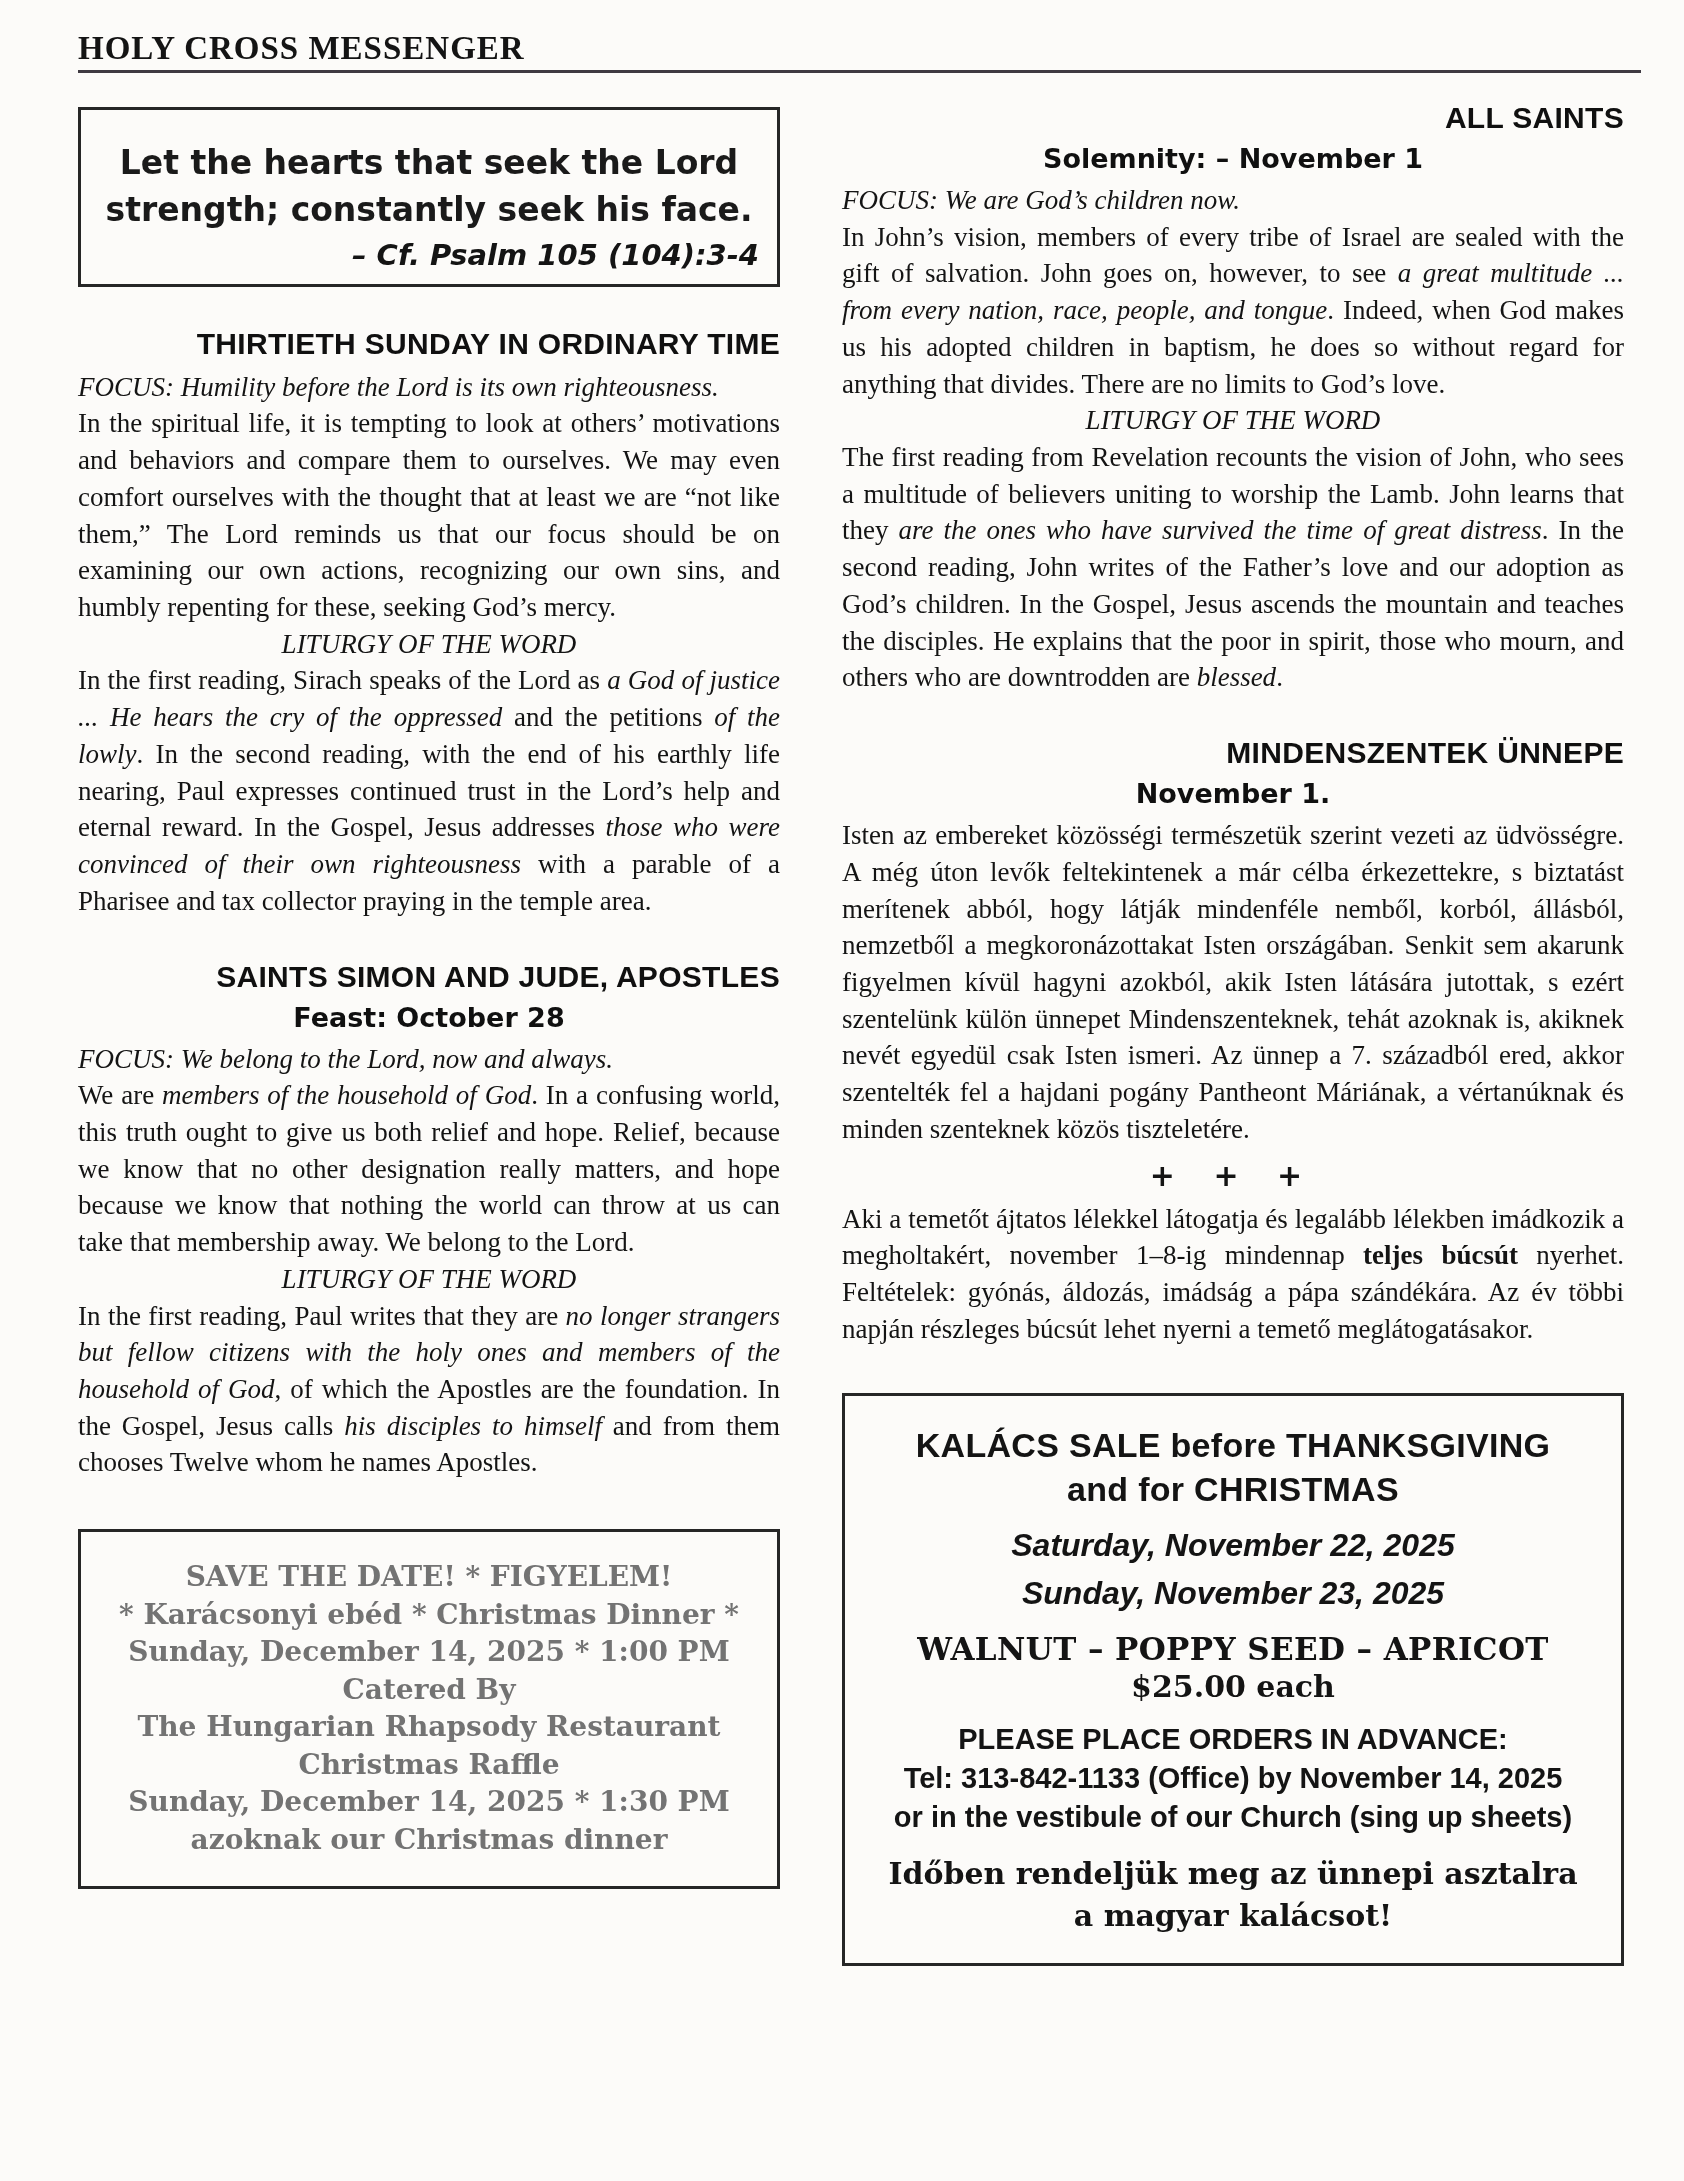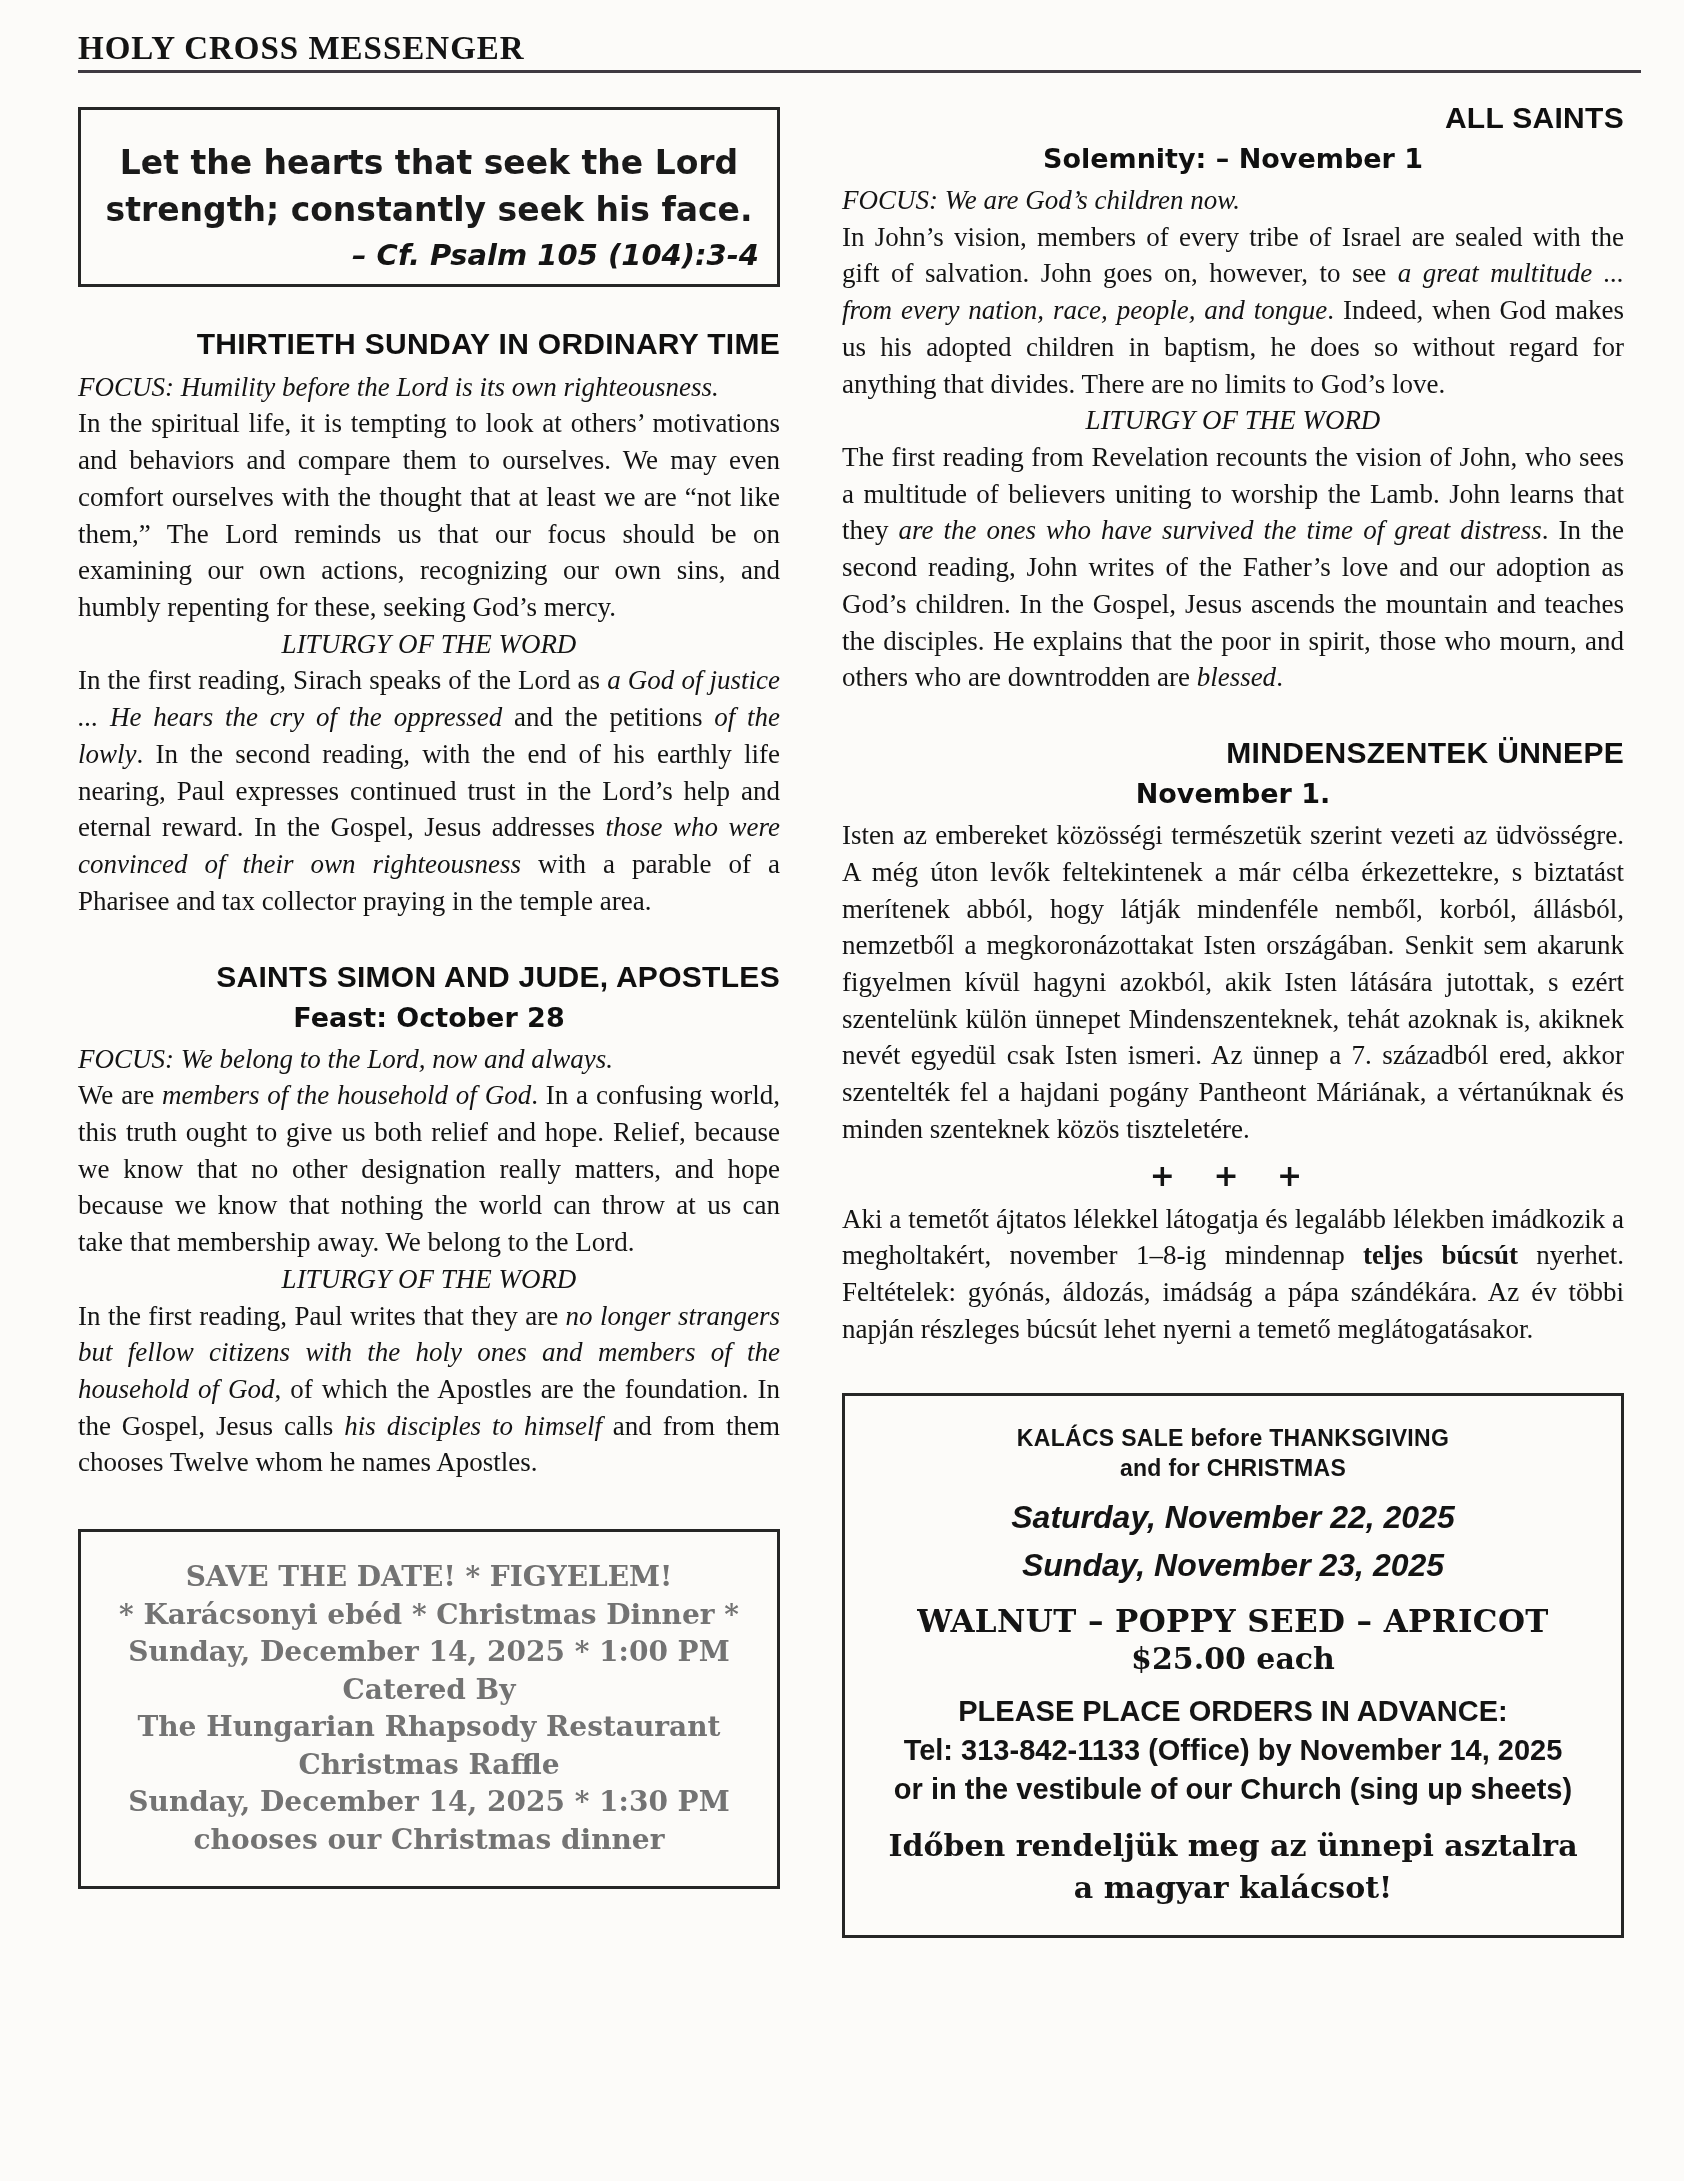--- a/index.html
+++ b/index.html
@@ -73,21 +73,21 @@
     font-size:28px; line-height:1.34; color:#737373;
   }
 
   
   .kalacs-box {
     border:3px solid #262626; margin-top:46px;
     padding:28px 14px 26px; text-align:center;
   }
   .kalacs-title {
     font-family:"Liberation Sans", sans-serif; font-weight:bold;
-    font-size:23px; line-height:1.28; letter-spacing:0.3px;
+    font-size:34px; line-height:1.28; letter-spacing:0.3px;
   }
   .kalacs-date {
     font-family:"Liberation Sans", sans-serif; font-weight:bold;
     font-size:32px; line-height:1.5;font-style:italic;
   }
   .kalacs-dates { margin-top:10px; }
   .kalacs-flavors {
     font-family:"DejaVu Serif", serif; font-weight:bold;
     font-size:31px; margin-top:14px; letter-spacing:0.4px;
   }
@@ -140,21 +140,21 @@
       </section>
 
       <div class="save-box">
         <div class="save-line">SAVE THE DATE! * FIGYELEM!</div>
         <div class="save-line">* Karácsonyi ebéd * Christmas Dinner *</div>
         <div class="save-line">Sunday, December 14, 2025 * 1:00 PM</div>
         <div class="save-line">Catered By</div>
         <div class="save-line">The Hungarian Rhapsody Restaurant</div>
         <div class="save-line">Christmas Raffle</div>
         <div class="save-line">Sunday, December 14, 2025 * 1:30 PM</div>
-        <div class="save-line">chooses our Christmas dinner</div>
+        <div class="save-line">azoknak our Christmas dinner</div>
       </div>
 
     </div>
 
     <div class="col col-right">
 
       <section>
         <h2 class="sec-title first">ALL SAINTS</h2>
         <div class="sec-sub">Solemnity: – November 1</div>
         <p class="focus-p">FOCUS: We are God’s children now.</p>

